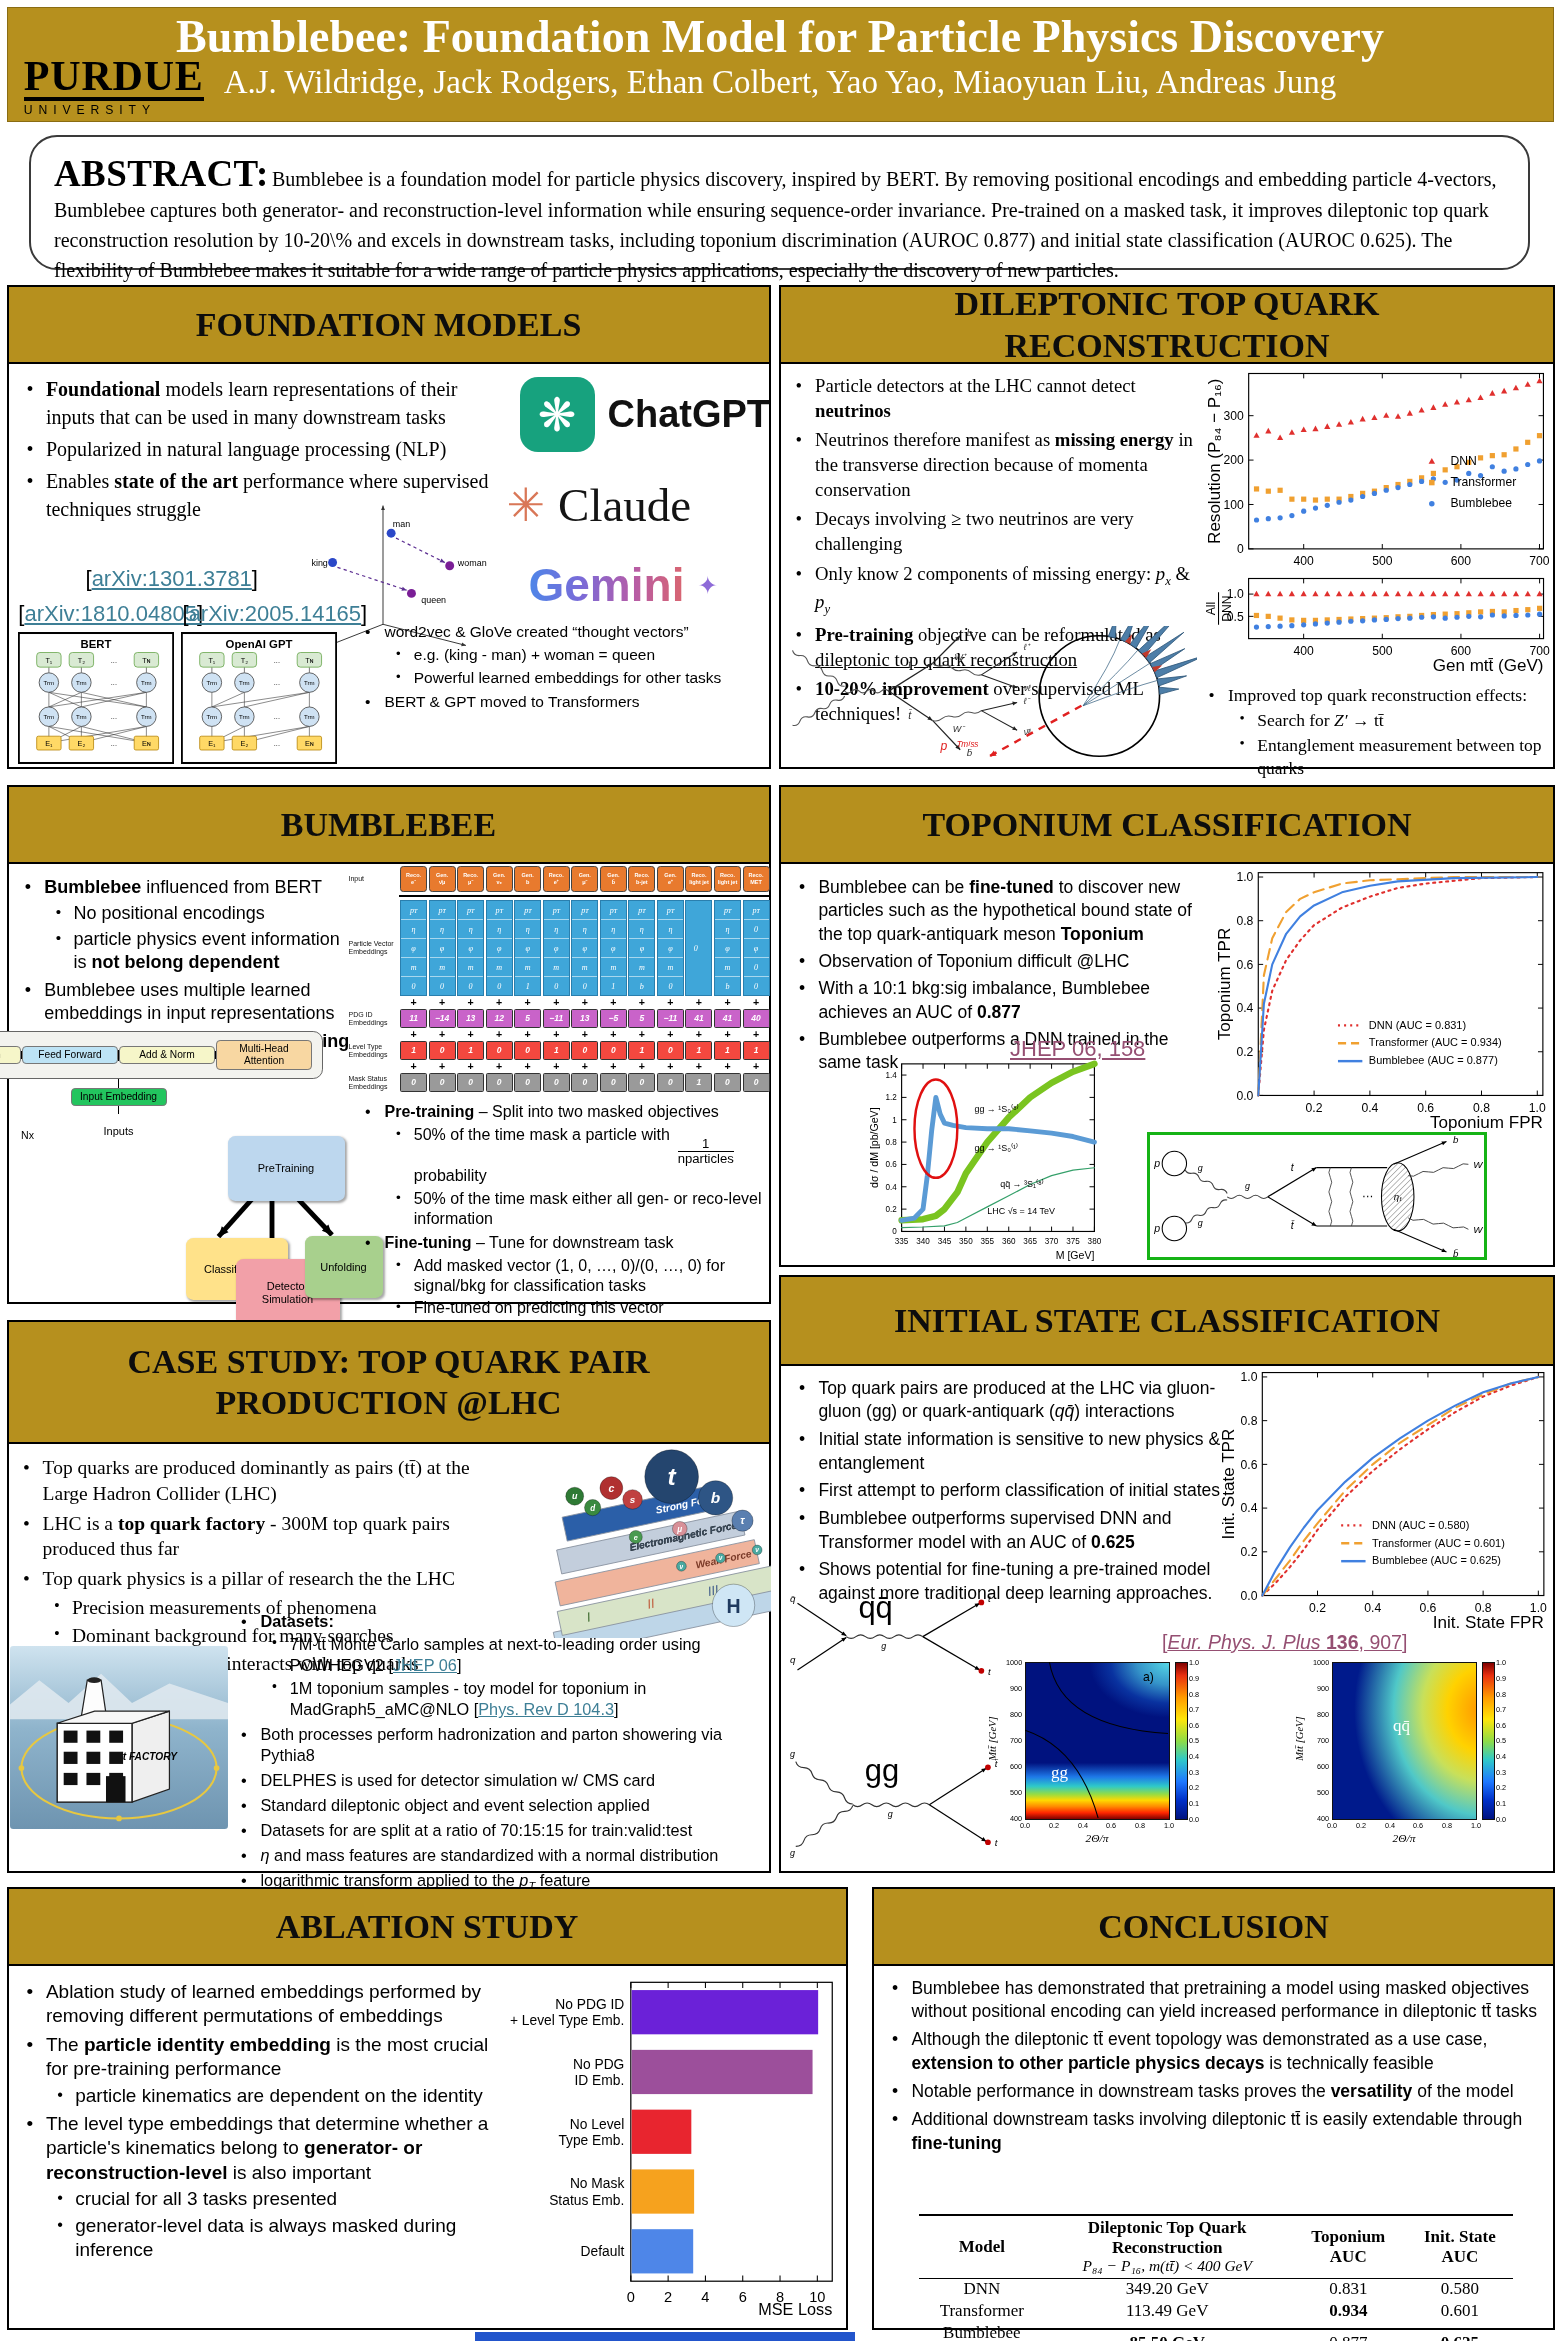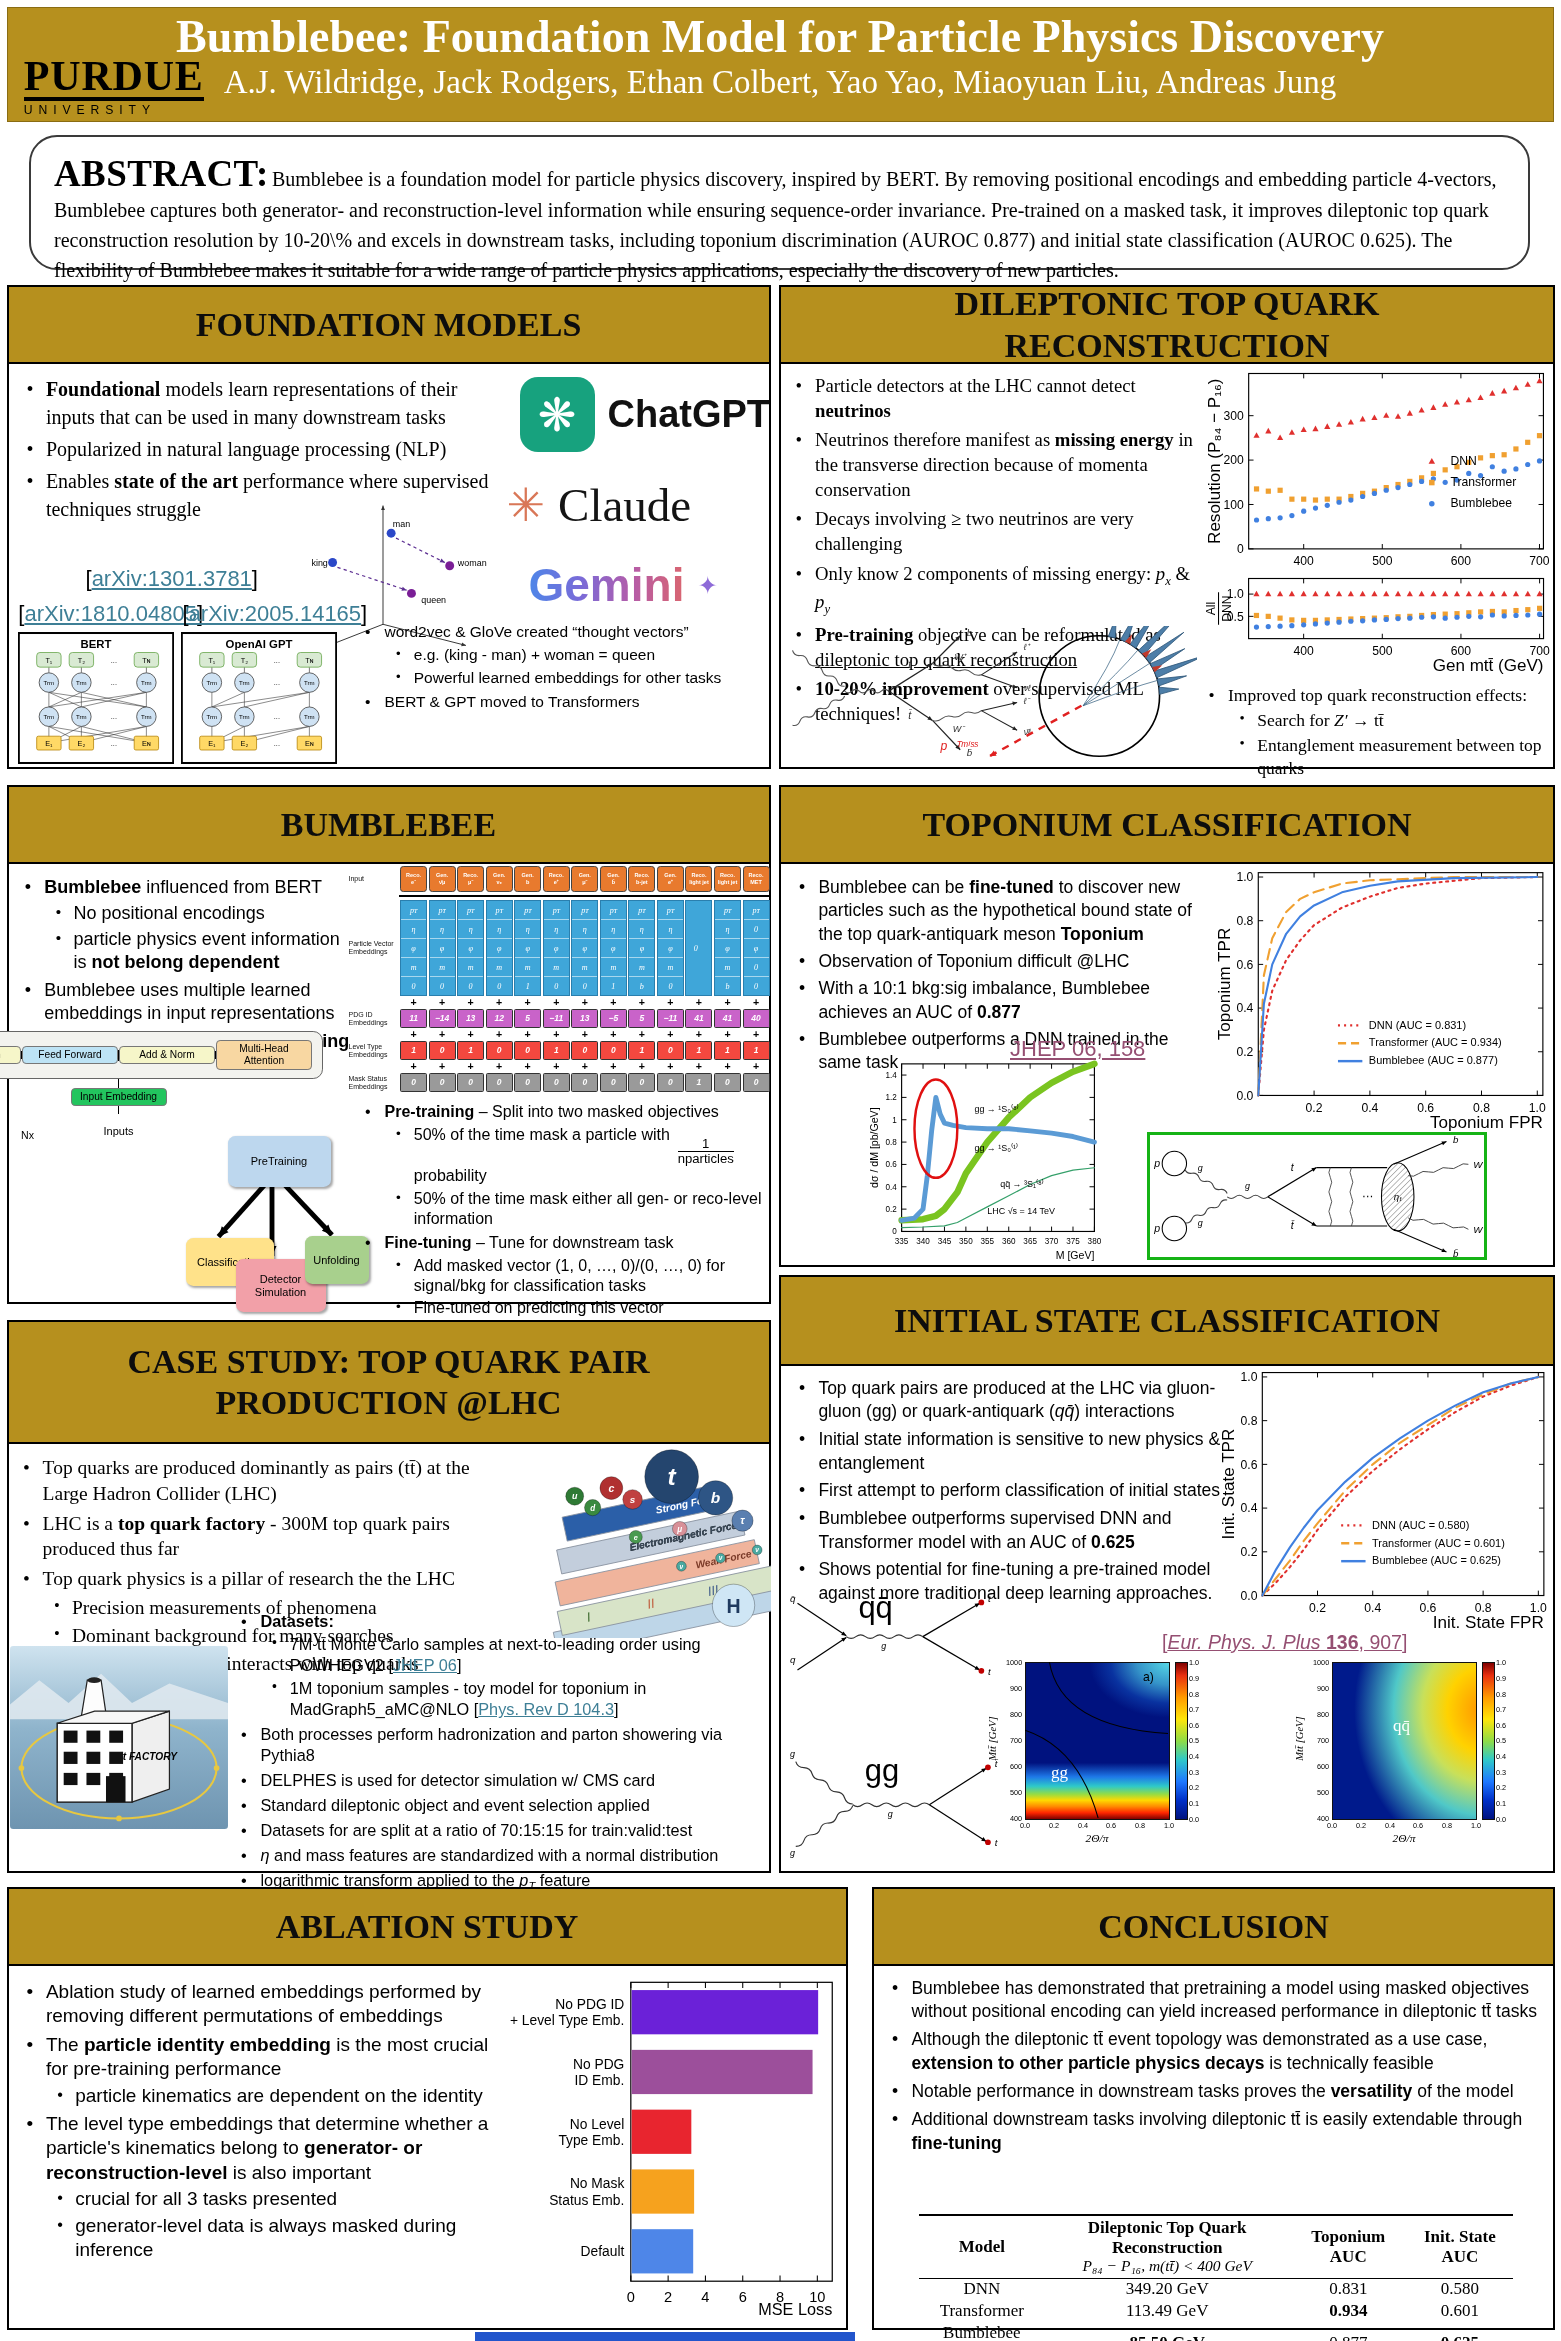--- a/index.html
+++ b/index.html
@@ -63,21 +63,21 @@
   
   .encoder{position:absolute;width:146px;display:flex;flex-direction:column;align-items:center}
   .encbox{border:1.2px solid #666;border-radius:9.8px;background:#F3F3EF;padding:8.1px 9.8px;display:flex;flex-direction:row;align-items:center}
   .ebox{border:0.8px solid #777;border-radius:4.1px;font-size:10.2px;text-align:center;padding:2.4px 6.5px;min-width:81px;line-height:1.15;background:#fff}
   .yellow{background:#F6F6C9}.blue{background:#BDE3F5}.orange{background:#F8D7A2}.pink{background:#22c55e}
   .vline{width:0;height:8.1px;border-left:1.3px solid #000}
   .nx{position:absolute;left:-24.4px;top:98px;font-size:10.6px}
   .einp{font-size:11px;margin-top:11px}
   
   .flow{position:absolute}
-  .fbox{position:absolute;border-radius:7.3px;font-size:11px;display:flex;align-items:center;justify-content:center;text-align:center;padding:6px;box-shadow:1.2px 1.2px 2.4px rgba(0,0,0,.35);line-height:1.15}
+  .fbox{position:absolute;border-radius:7.3px;font-size:11px;display:flex;align-items:center;justify-content:center;text-align:center;padding:13px;box-shadow:1.2px 1.2px 2.4px rgba(0,0,0,.35);line-height:1.15}
   .fb-pre{background:#BDD7EE}.fb-cls{background:#FFE28A}.fb-det{background:#F2A0A8}.fb-unf{background:#A8D08D}
   
   .hm{position:absolute}
   .hm-plot{position:absolute;border:0.8px solid #111}
   .hm-gg{background-color:#00127F;background-image:
     radial-gradient(ellipse 106px 73px at 100% 0%,rgba(90,225,235,.95) 0%,rgba(70,190,225,.75) 30%,rgba(20,90,200,.45) 55%,rgba(0,18,127,0) 75%),
     linear-gradient(to top,#7F0000 0%,#FF2600 4%,#FF8A00 8%,#FFD900 12%,#93DC46 16%,#2EC9C9 21%,#1E78E8 27%,rgba(0,18,127,0) 36%)}
   .hm-qq{background-color:#001A8C;background-image:
     radial-gradient(ellipse 179px 211px at 105% 30%,#FF9200 0%,#FFD200 20%,#C8E05A 34%,#4FC8C8 50%,rgba(0,26,140,0) 72%)}
   .hm-yt,.hm-xt,.hm-ct{position:absolute;font-size:7.3px;color:#000}

